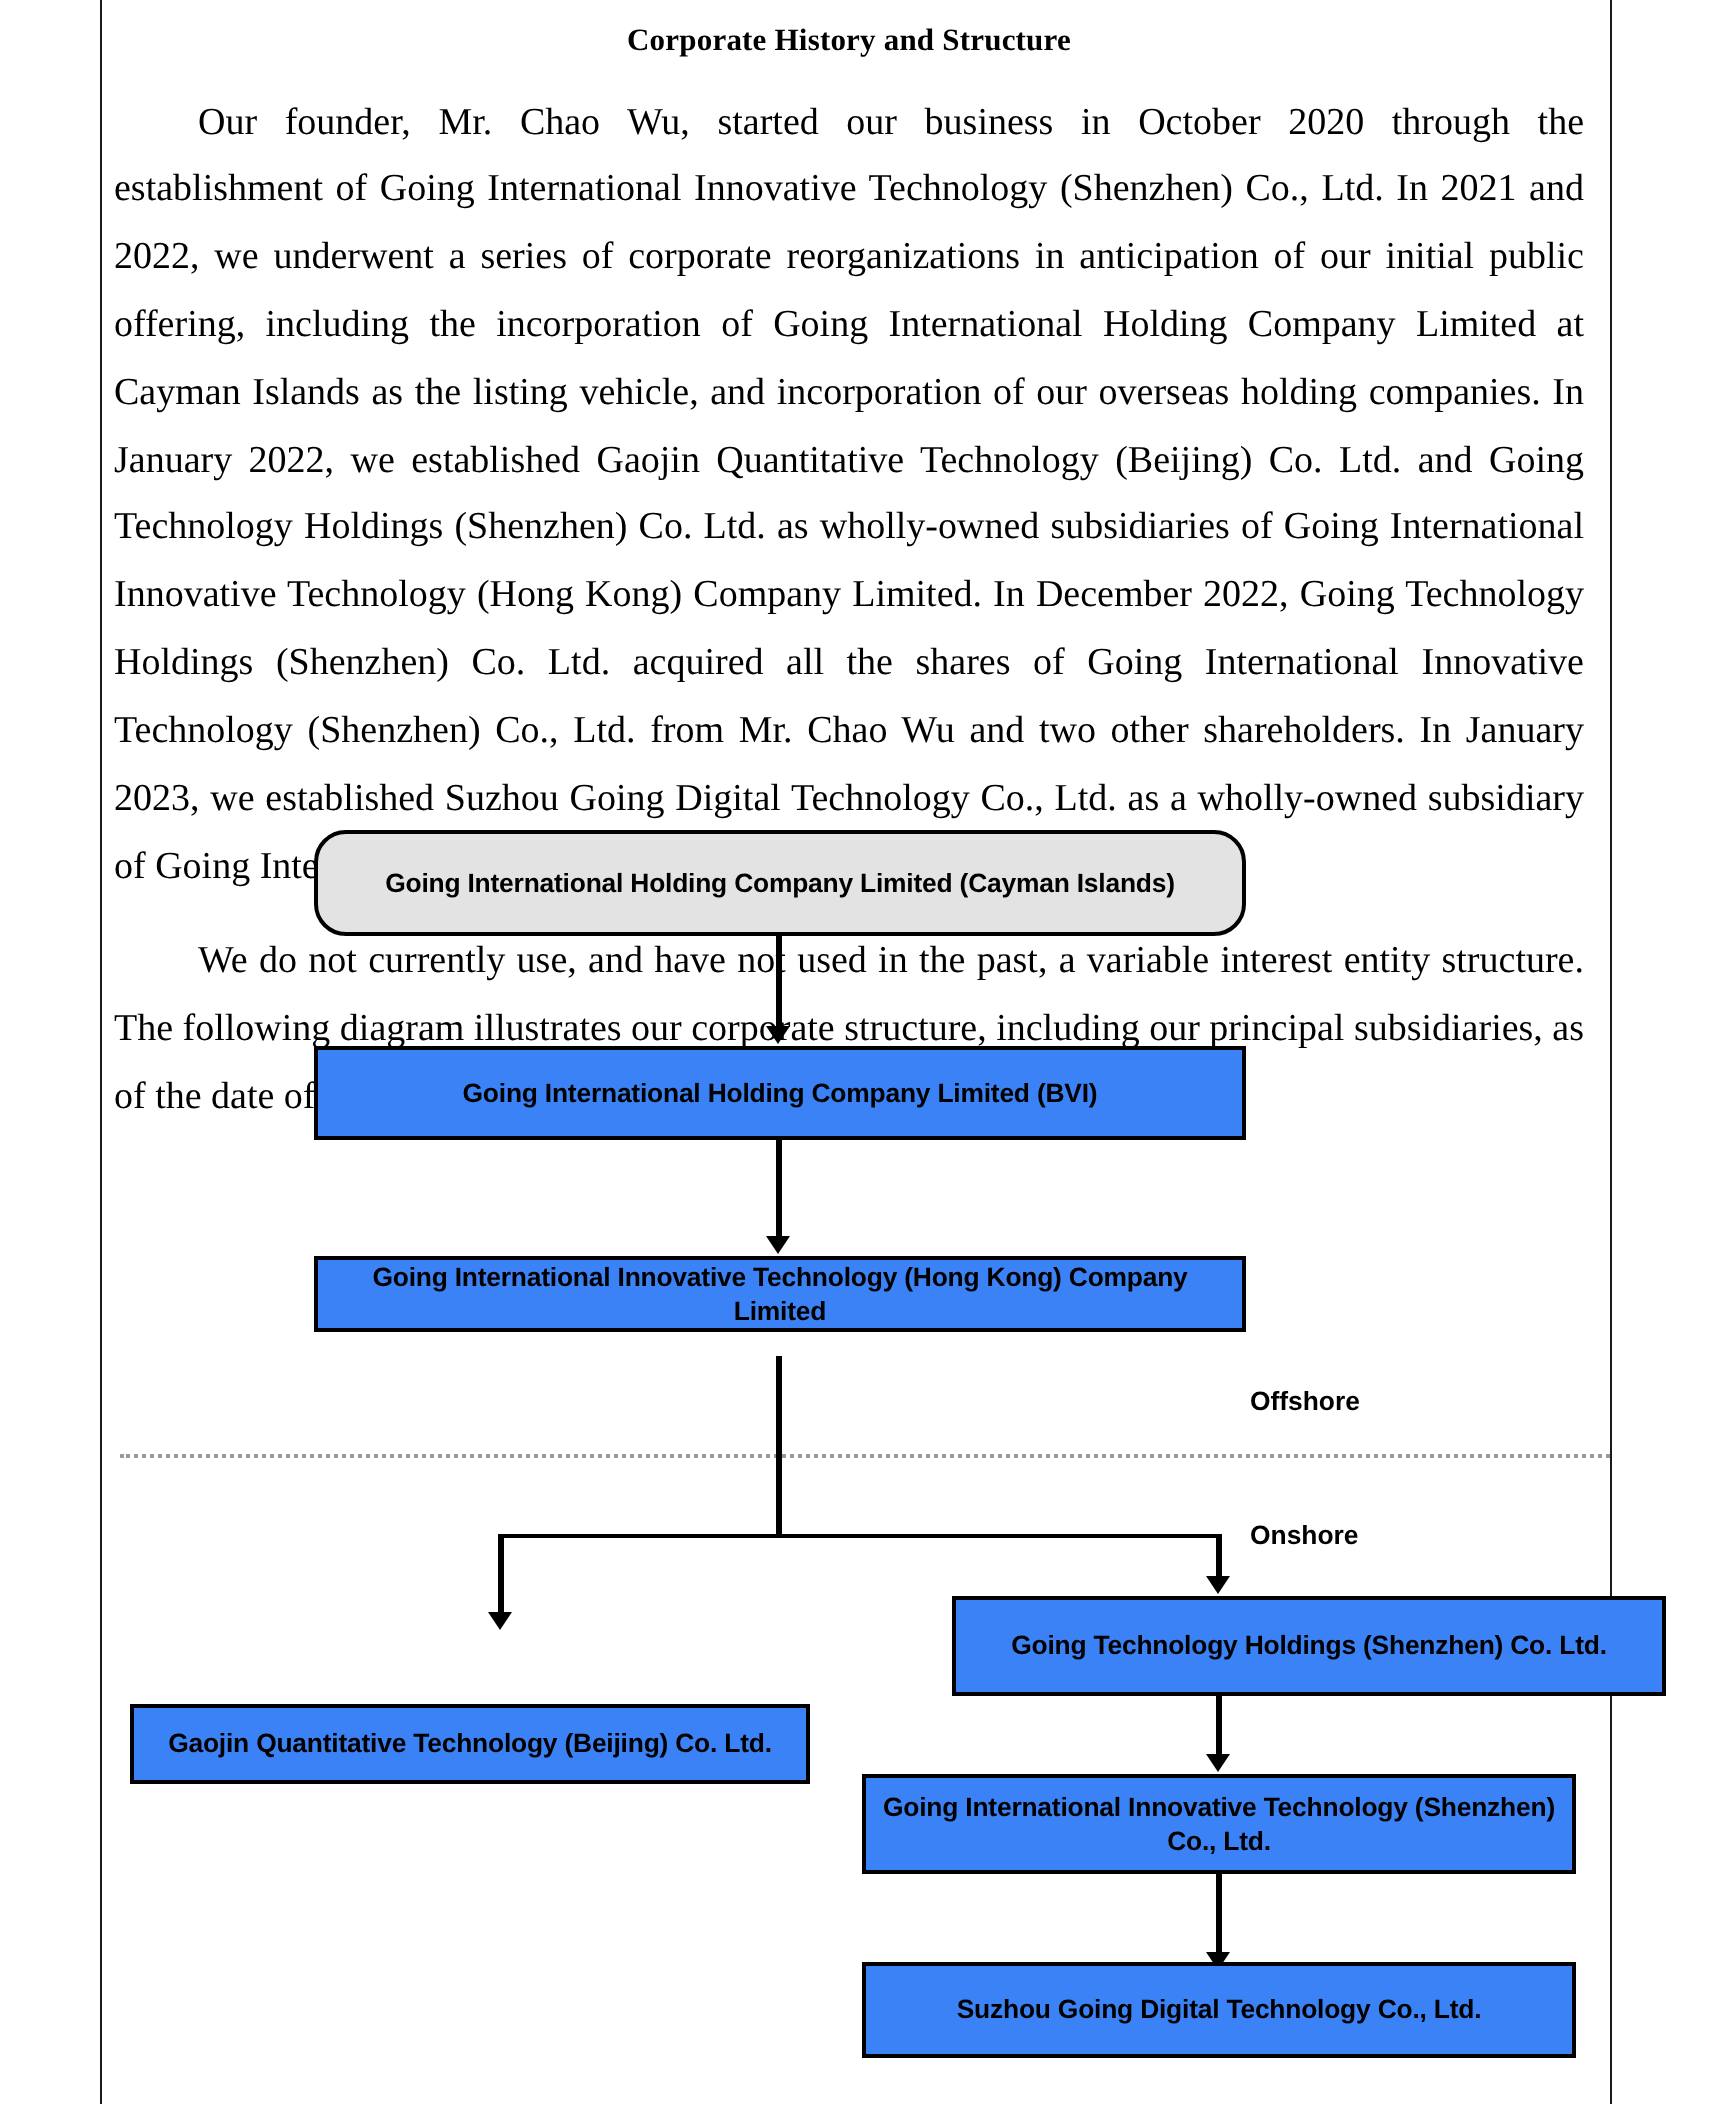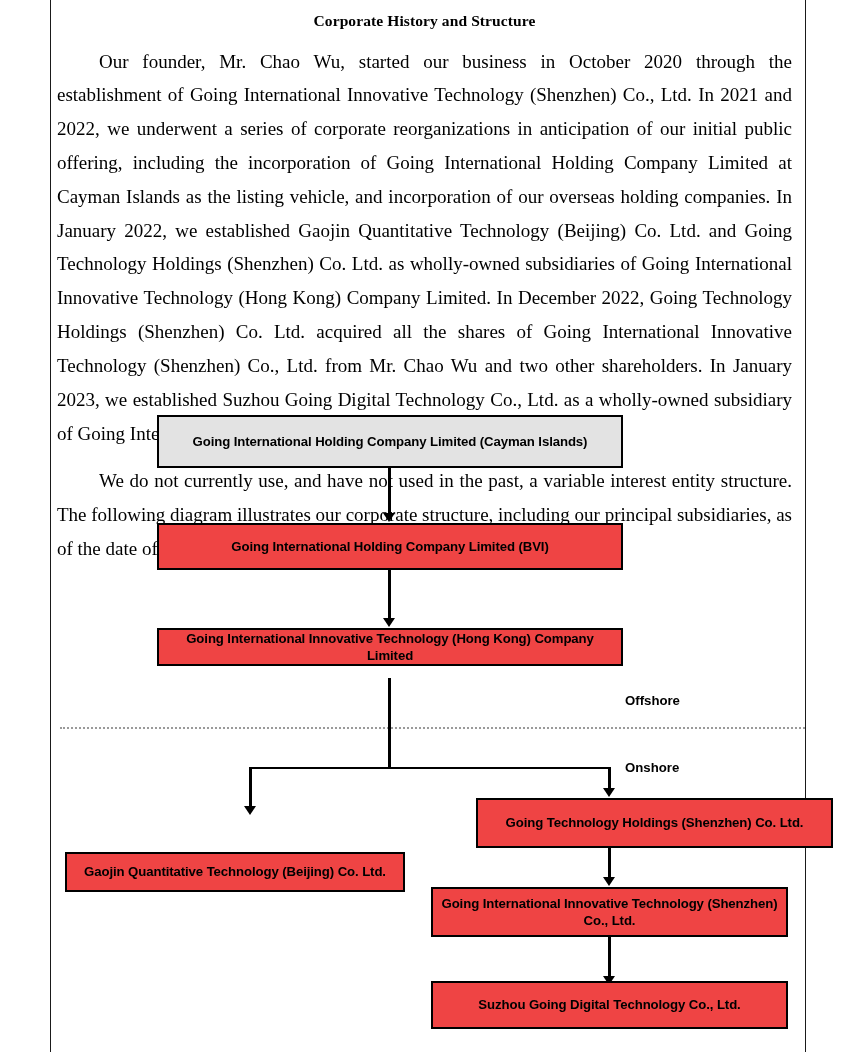--- a/index.html
+++ b/index.html
@@ -62,34 +62,34 @@
     top: 0;
     width: 864px;
     height: 1052px;
     pointer-events: none;
   }
 
   .node {
     position: absolute;
     box-sizing: border-box;
     border: 2.5px solid #000000;
-    background: #ef4444;
+    background: #3b82f6;
     display: flex;
     align-items: center;
     justify-content: center;
     text-align: center;
     font-family: "Liberation Sans", "DejaVu Sans", sans-serif;
     font-weight: bold;
     font-size: 13.2px;
     line-height: 1.32;
     letter-spacing: -0.1px;
     padding: 2px 8px;
     pointer-events: auto;
   }
-  .node.shaded { background: #e3e3e3; }
+  .node.shaded { background: #e3e3e3; border-radius: 16px; }
 
   
   .conn {
     position: absolute;
     background: #000000;
     pointer-events: auto;
   }
   .conn.v { width: 2.5px; }
   .conn.h { height: 2.5px; }
 

